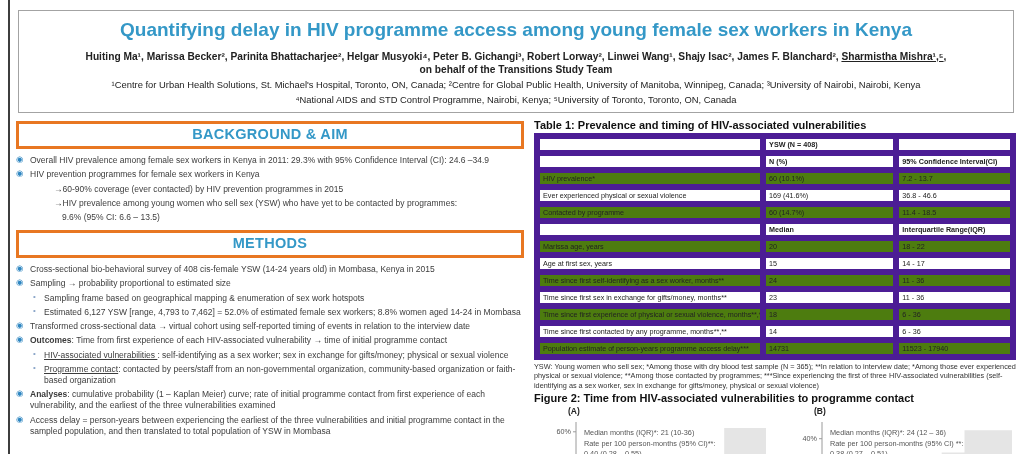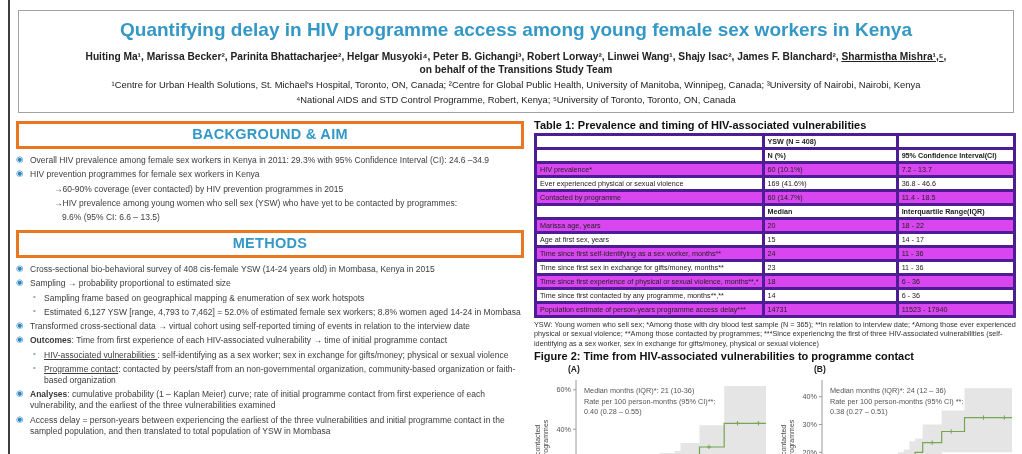--- a/index.html
+++ b/index.html
@@ -36,44 +36,44 @@
   .value-item{padding-left:46px;margin-bottom:0;}
   .sub-item{position:relative;padding-left:28px;margin-bottom:3px;}
   .sub-item .sbul{position:absolute;left:17px;top:-1px;color:#8aa5c8;font-size:8px;}
   .lead-b{font-weight:bold;}
   .lead-u{text-decoration:underline;margin-top:10px;}
   .aim-p{margin-top:5px;line-height:1.32;}
 
   
   .tbl-title{font-size:11px;font-weight:bold;color:#111;margin:0 0 2px;}
   table.t1{border-collapse:collapse;width:100%;font-size:7.2px;color:#222;table-layout:fixed;}
-  table.t1 td{border:3px solid #4c1d95;padding:1px 3px;height:9px;white-space:nowrap;overflow:hidden;}
+  table.t1 td{border:6px solid #4c1d95;padding:1px 3px;height:9px;white-space:nowrap;overflow:hidden;}
   table.t1 td.b{font-weight:bold;}
-  table.t1 tr:nth-child(2n+3){background:#d946ef;}
+  table.t1 tr:nth-child(2n+3){background:#4d7c0f;}
   .fn{font-size:7.3px;color:#333;line-height:1.28;margin:2px 0 2px;}
   .fig-title{font-size:11px;font-weight:bold;color:#111;margin:1px 0 2px;}
 
   
   .charts{display:flex;gap:8px;}
   .chart-block{width:238px;}
   .panel-label{font-weight:bold;font-size:8.5px;color:#222;margin:0 0 0 34px;}
 </style>
 </head>
 <body>
 
 <div class="edge-line"></div>
 
 <div class="poster">
 
   <div class="title-box">
     <div class="main-title">Quantifying delay in HIV programme access among young female sex workers in Kenya</div>
     <div class="authors"><span>Huiting Ma¹, Marissa Becker², Parinita Bhattacharjee², Helgar Musyoki⁴, Peter B. Gichangi³, Robert Lorway², Linwei Wang¹, Shajy Isac², James F. Blanchard², </span><span class="ul">Sharmistha Mishra¹,⁵</span><span>,</span></div>
     <div class="team-line">on behalf of the Transitions Study Team</div>
     <div class="affil">¹Centre for Urban Health Solutions,  St. Michael's Hospital, Toronto, ON, Canada; ²Centre for Global Public Health, University of Manitoba, Winnipeg, Canada; ³University of Nairobi, Nairobi, Kenya</div>
-    <div class="affil2">⁴National AIDS and STD Control Programme, Robert, Kenya; ⁵University of Toronto, Toronto, ON, Canada</div>
+    <div class="affil2">⁴National AIDS and STD Control Programme, Nairobi, Kenya; ⁵University of Toronto, Toronto, ON, Canada</div>
   </div>
 
   <div class="columns">
 
     <div class="col-left">
 
       <div class="section-box">
         <span class="section-heading">BACKGROUND &amp; AIM</span>
       </div>
 

